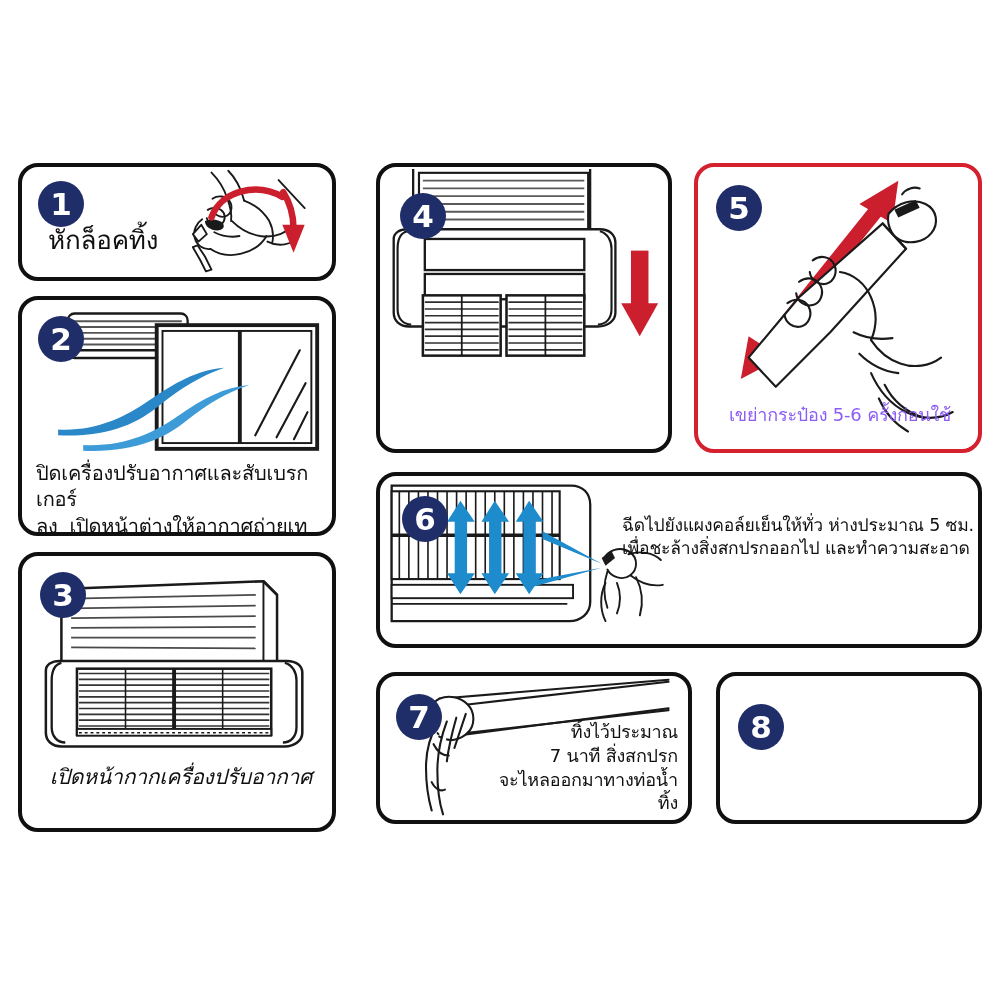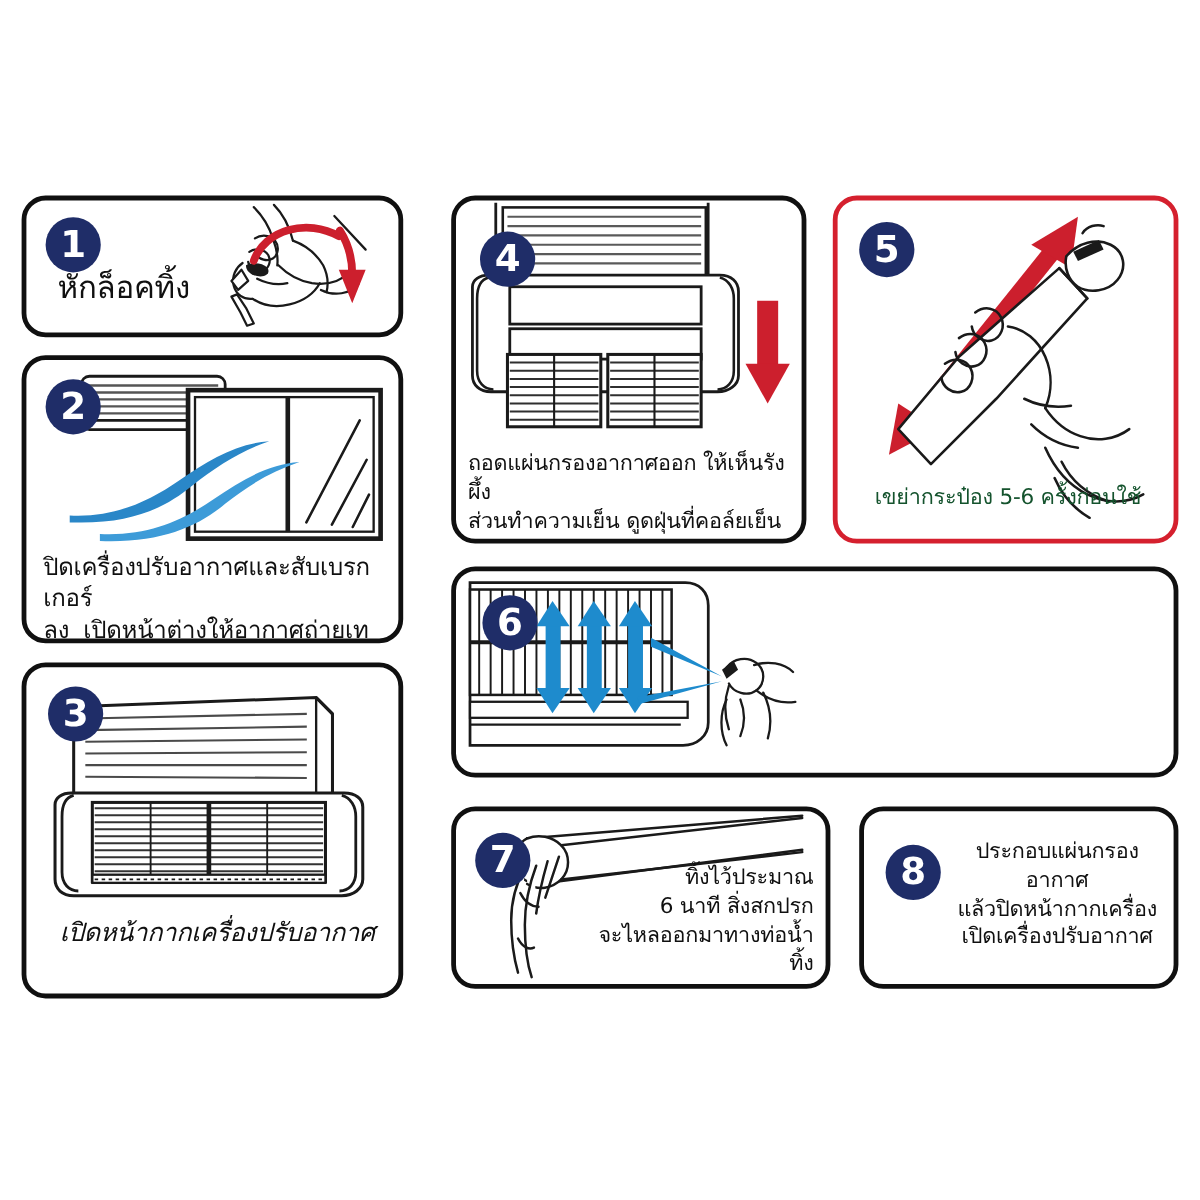--- a/index.html
+++ b/index.html
@@ -57,21 +57,21 @@
   .caption {
     position: absolute;
     color: #101010;
     font-size: 17.5px;
     line-height: 1.32;
     font-family: "DejaVu Sans", "Liberation Sans", sans-serif;
     white-space: pre-line;
     z-index: 30;
     letter-spacing: -0.2px;
   }
-  .caption.red { color: #14532d; }
+  .caption.red { color: #8b5cf6; }
   .caption.big { font-size: 26px; line-height: 1.2; }
   .caption.c  { text-align: center; }
   .caption.r  { text-align: right; }
 
   .art {
     position: absolute;
     left: 0; top: 0;
     width: 100%;
     height: 100%;
     z-index: 10;
@@ -260,22 +260,20 @@
         <line x1="84" y1="132" x2="84" y2="194" stroke="#1a1a1a" stroke-width="1.8"></line>
         <line x1="170" y1="132" x2="170" y2="194" stroke="#1a1a1a" stroke-width="1.8"></line>
       </g>
 
       <g>
         <rect x="258" y="86" width="18" height="58" fill="#cc1f2d"></rect>
         <path d="M248 140 L286 140 L267 174 Z" fill="#cc1f2d"></path>
       </g>
     </svg>
     <div class="badge" style="left:20px; top:26px;">4</div>
-    <div class="caption" style="left:10px; top:208px; width:280px; font-size:18px;">ถอดแผ่นกรองอากาศออก ให้เห็นรังผึ้ง
-ส่วนทำความเย็น ดูดฝุ่นที่คอล์ยเย็น</div>
   </div>
 
   <div class="panel red" style="left:694px; top:163px; width:288px; height:290px;">
     <svg class="art" viewBox="0 0 288 290">
 
       <g>
         <path d="M62 196 L192 34" fill="none" stroke="#cc1f2d" stroke-width="15" stroke-linecap="butt"></path>
         <path d="M206 14 L200 58 L166 38 Z" fill="#cc1f2d"></path>
         <path d="M44 218 L52 174 L86 196 Z" fill="#cc1f2d"></path>
       </g>
@@ -360,20 +358,22 @@
         <path d="M226 84 C232 76 244 74 252 80 C260 86 260 98 252 104 C244 110 232 106 228 98" fill="#ffffff"></path>
         <path d="M250 82 C262 78 276 80 284 88"></path>
         <path d="M252 104 C262 112 274 116 286 114"></path>
         <path d="M228 100 C224 112 224 126 228 138"></path>
         <path d="M238 112 C242 122 242 134 238 144"></path>
         <path d="M226 112 C220 124 220 140 226 152"></path>
         <path d="M258 106 C264 118 266 132 262 146"></path>
       </g>
       <path d="M222 86 L232 78 L236 86 L226 94 Z" fill="#1a1a1a"></path>
     </svg>
+    <div class="caption" style="left:242px; top:38px; width:356px; font-size:17.5px;">ฉีดไปยังแผงคอล์ยเย็นให้ทั่ว ห่างประมาณ 5 ซม.
+เพื่อชะล้างสิ่งสกปรกออกไป และทำความสะอาด</div>
     <div class="badge" style="left:22px; top:20px;">6</div>
   </div>
 
   <div class="panel" style="left:376px; top:672px; width:316px; height:152px;">
     <svg class="art" viewBox="0 0 316 152">
       <g fill="none" stroke="#1a1a1a" stroke-width="2.2" stroke-linecap="round" stroke-linejoin="round">
 
         <path d="M58 24 L300 4" fill="none"></path>
         <path d="M58 24 C50 28 46 38 48 48 C50 58 58 64 68 64 L300 34" fill="#ffffff"></path>
         <path d="M58 24 C68 20 80 22 88 30 C96 38 96 52 88 60 C80 68 68 70 58 64" fill="#ffffff"></path>
@@ -383,24 +383,21 @@
         <path d="M56 50 C48 64 44 80 44 96 C44 112 46 128 50 142" fill="#ffffff"></path>
         <path d="M66 48 C60 64 56 82 56 100 C56 118 58 134 62 146" fill="#ffffff"></path>
         <path d="M76 44 C72 58 68 74 66 90"></path>
         <path d="M86 40 C82 52 78 64 74 76"></path>
         <path d="M52 72 C56 80 62 84 68 84"></path>
         <path d="M50 112 C54 120 60 122 64 120"></path>
       </g>
     </svg>
     <div class="badge" style="left:16px; top:18px;">7</div>
     <div class="caption r" style="left:112px; top:44px; width:186px; font-size:18px;">ทิ้งไว้ประมาณ
-6 นาที สิ่งสกปรก
+7 นาที สิ่งสกปรก
 จะไหลออกมาทางท่อน้ำทิ้ง</div>
   </div>
 
   <div class="panel" style="left:716px; top:672px; width:266px; height:152px;">
     <div class="badge" style="left:18px; top:28px;">8</div>
-    <div class="caption c" style="left:70px; top:22px; width:182px; font-size:18px;">ประกอบแผ่นกรองอากาศ
-แล้วปิดหน้ากากเครื่อง
-เปิดเครื่องปรับอากาศ</div>
   </div>
 
 </div>
 
 </body></html>

